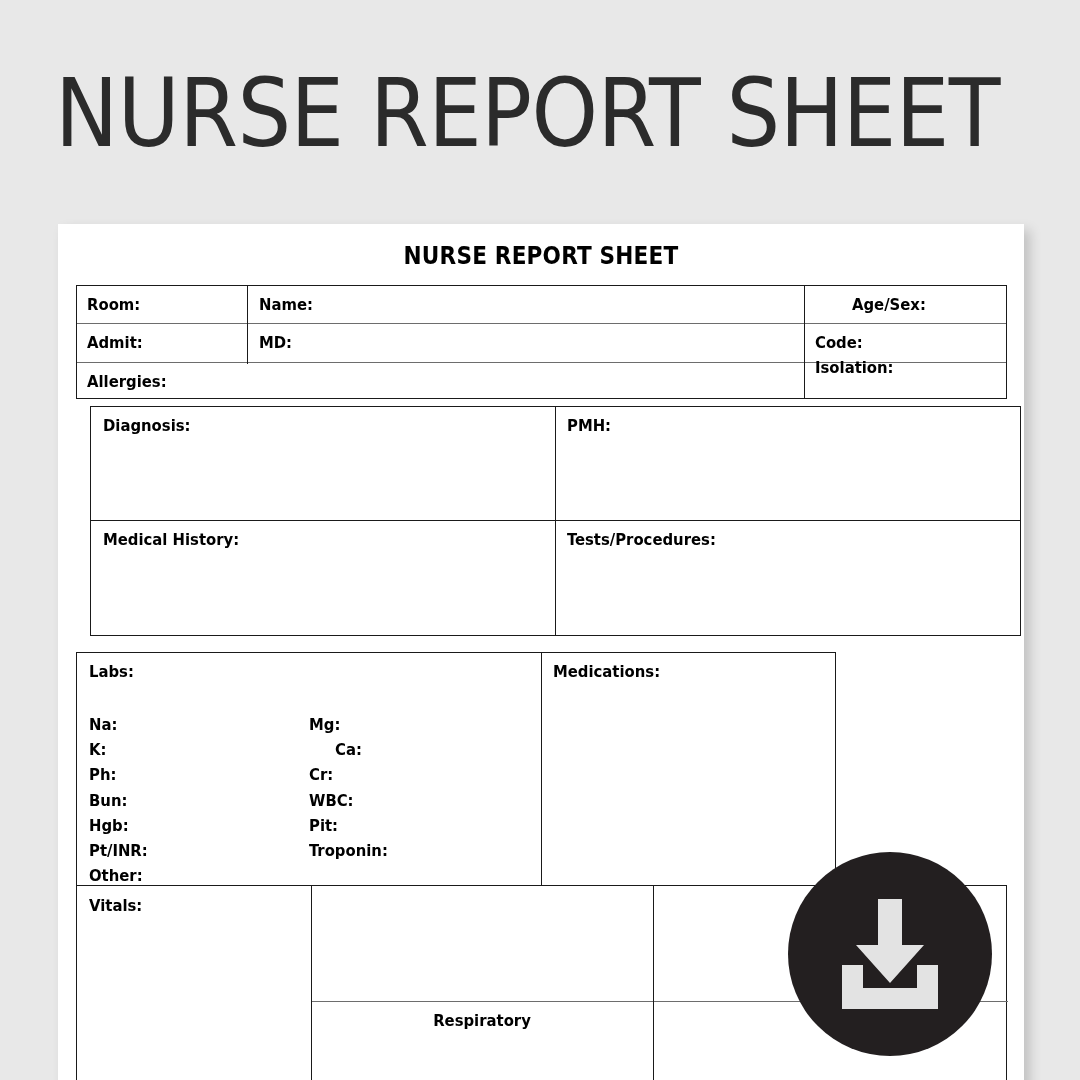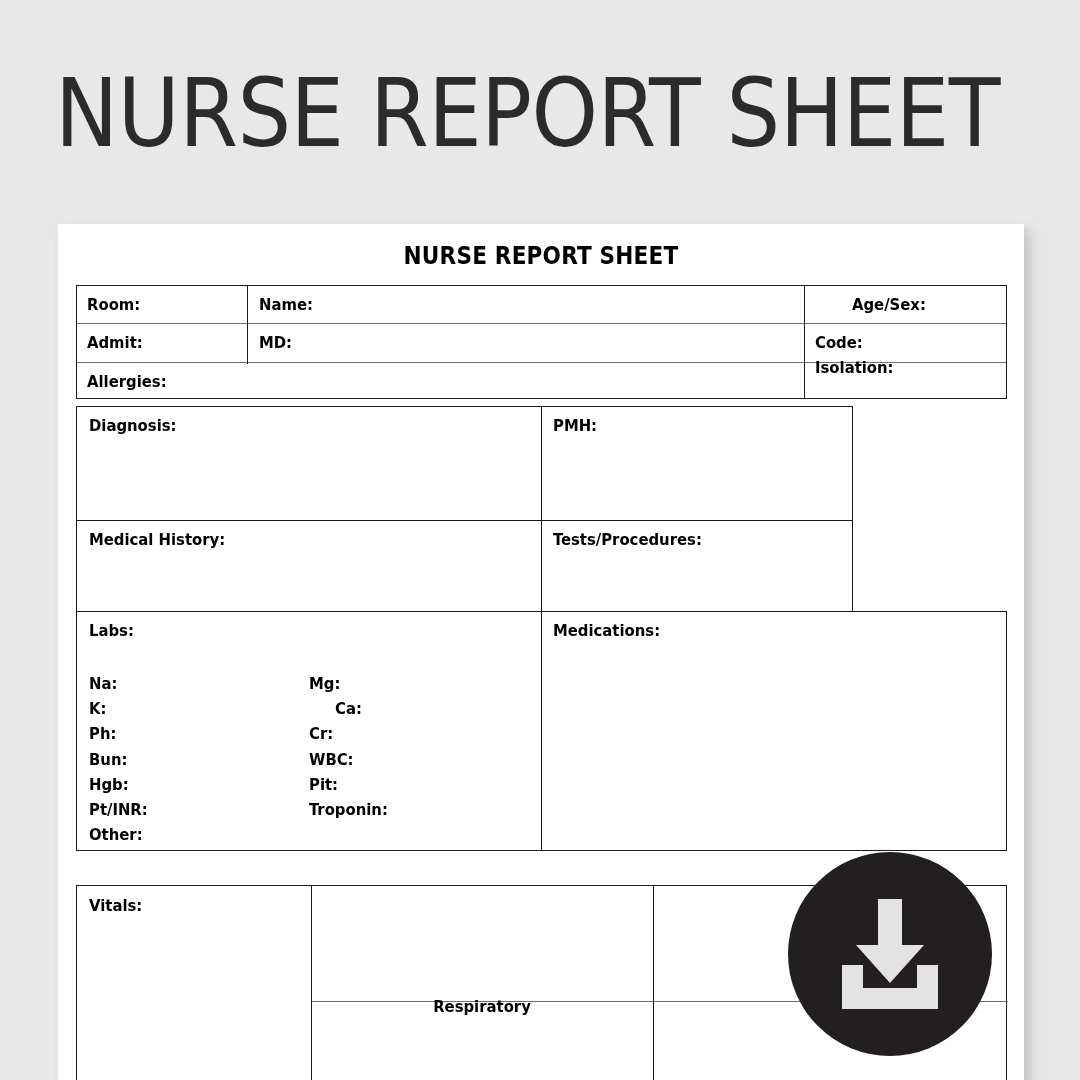--- a/index.html
+++ b/index.html
@@ -149,40 +149,40 @@
     </div>
 
     <div class="cell" style="left:10px; top:86px;">
       <span class="lbl">Allergies:</span>
     </div>
     <div class="cell" style="left:738px; top:72px;">
       <span class="lbl">Isolation:</span>
     </div>
   </div>
 
-  <div class="tbl" style="left:18px; top:182px; width:777px; height:230px;">
+  <div class="tbl" style="left:32px; top:182px; width:931px; height:230px;">
 
     <div class="hline dark" style="top:113px;"></div>
     <div class="vline" style="left:464px;"></div>
 
     <div class="cell" style="left:12px; top:9px;">
       <span class="lbl">Diagnosis:</span>
     </div>
     <div class="cell" style="left:476px; top:9px;">
       <span class="lbl">PMH:</span>
     </div>
     <div class="cell" style="left:12px; top:123px;">
       <span class="lbl">Medical History:</span>
     </div>
     <div class="cell" style="left:476px; top:123px;">
       <span class="lbl">Tests/Procedures:</span>
     </div>
   </div>
 
-  <div class="tbl" style="left:18px; top:387px; width:931px; height:240px;">
+  <div class="tbl" style="left:18px; top:428px; width:760px; height:240px;">
 
     <div class="vline" style="left:464px;"></div>
 
     <div class="cell" style="left:12px; top:9px;">
       <span class="lbl">Labs:</span>
     </div>
     <div class="cell" style="left:476px; top:9px;">
       <span class="lbl">Medications:</span>
     </div>
 
@@ -211,21 +211,21 @@
     <div class="hline" style="top:115px; left:234px; width:697px;"></div>
 
     <div class="vline" style="left:234px;"></div>
     <div class="vline" style="left:576px;"></div>
 
     <div class="cell" style="left:12px; top:10px;">
       <span class="lbl">Vitals:</span>
     </div>
 
 
-    <div class="cell" style="left:234px; top:111px; width:342px;">
+    <div class="cell" style="left:234px; top:125px; width:342px;">
       <span class="lbl ctr" style="display:block;">Respiratory</span>
     </div>
 
     <div class="cell" style="left:576px; top:125px; width:355px;">
       <span class="lbl ctr" style="display:block;">C</span>
     </div>
   </div>
 
 </div>
 

